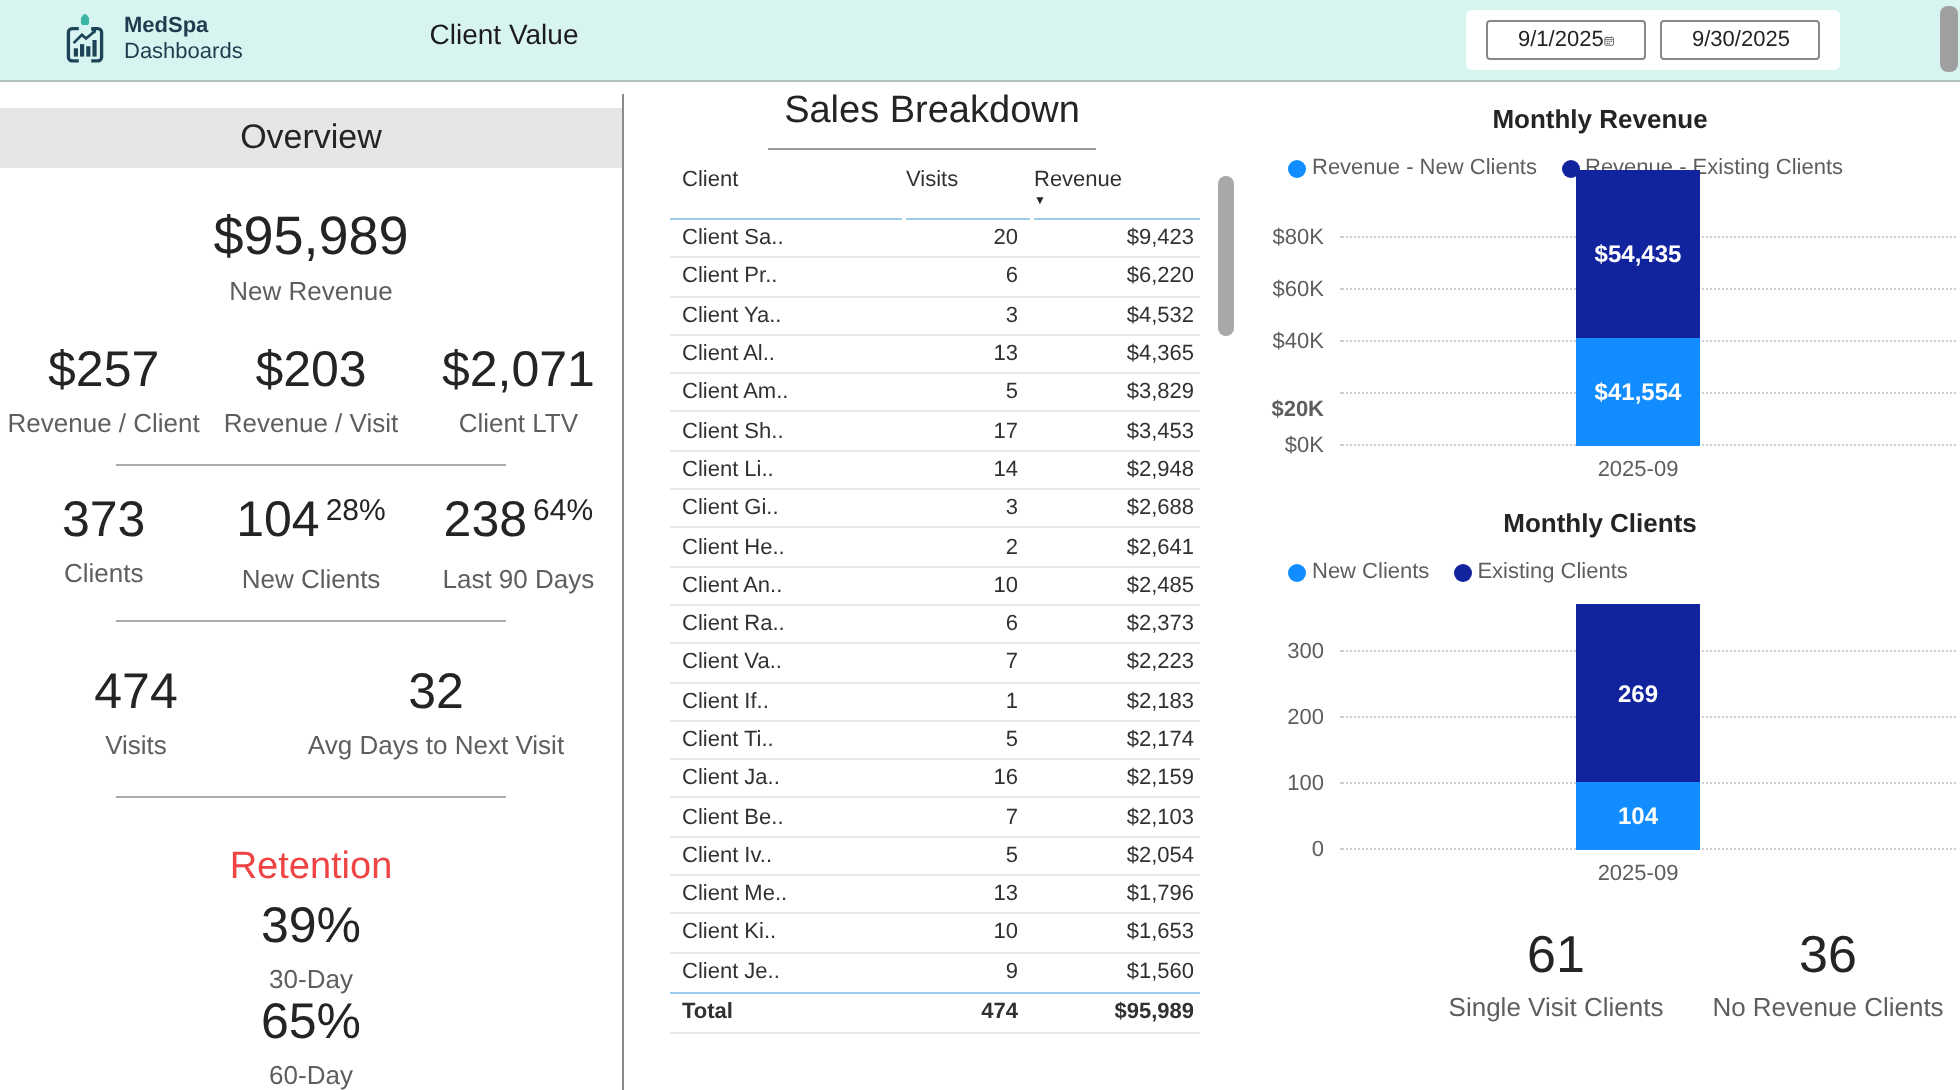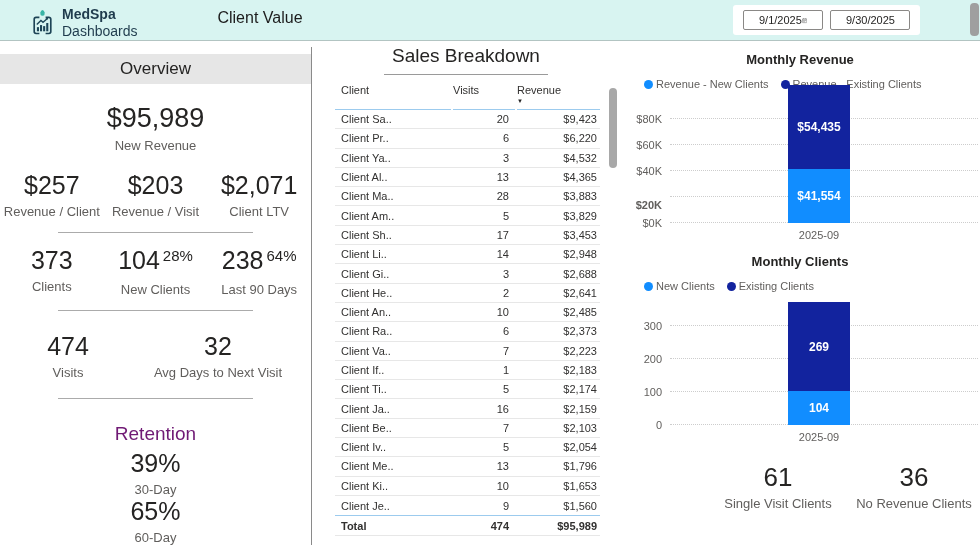--- a/index.html
+++ b/index.html
@@ -2,23 +2,23 @@
 <html><head>
 <meta charset="utf-8">
 <style>
   * { margin:0; padding:0; box-sizing:border-box; }
   html,body { width:980px; height:545px; overflow:hidden; }
   body { position:relative; background:#fff; font-family:"Liberation Sans", sans-serif; color:#252423; }
 
   
   .app-header { position:absolute; top:0; left:0; right:0; height:41px; background:#d8f4f1; border-bottom:1px solid #b2c4c2; }
   .brand { position:absolute; left:29px; top:6px; display:flex; align-items:center; gap:6px; }
-  .brand-text { font-size:14px; line-height:1.2; color:#1f3b4d; font-weight:bold; }
+  .brand-text { font-size:11px; line-height:1.2; color:#1f3b4d; font-weight:bold; }
   .brand-text .b2 { font-weight:normal; }
-  .page-title { position:absolute; left:260px; top:9px; transform:translateX(-50%); font-size:16px; color:#1c1c1c; white-space:nowrap; }
+  .page-title { position:absolute; left:252px; top:9px; transform:translateX(-50%); font-size:14px; color:#1c1c1c; white-space:nowrap; }
   .date-card { position:absolute; right:60px; top:5px; height:30px; background:#fff; border-radius:3px; display:flex; align-items:center; gap:7px; padding:0 10px; }
   .date-input { width:80px; height:20px; border:1px solid #8a8886; border-radius:2px; background:#fff; display:flex; align-items:center; justify-content:space-between; padding:0 15px; font-size:11px; color:#252423; }
   .page-scroll { position:absolute; right:1px; top:3px; width:9px; height:33px; background:#9f9f9f; border-radius:4px; z-index:6; }
 
   
   .left-panel { position:absolute; left:0; top:47px; width:311px; height:498px; background:#fff; }
   .overview-band { margin-top:7px; height:30px; background:#e6e6e6; display:flex; align-items:center; justify-content:center; font-size:17px; color:#252423; }
   .hero { text-align:center; margin-top:19px; }
   .v-big { font-size:27px; line-height:31px; color:#252423; }
   .kpi-label { margin-top:4px; font-size:13px; color:#605e5c; }
@@ -27,21 +27,21 @@
   .kpi-val { font-size:25px; line-height:29px; color:#252423; white-space:nowrap; }
   .kpi-sup { font-size:15px; position:relative; top:-8px; margin-left:3px; }
   .kpi-sup:empty { display:none; }
   .kpi-divider { border:none; border-top:1px solid #ababab; width:195px; margin:13px auto 0; }
   .kpi-divider.d3 { margin-top:18px; }
   .row3 { margin-top:13px; }
   .row4 { margin-top:21px; justify-content:center; }
   .row4 .kpi-cell { flex:none; }
   .row4 .kpi-cell:nth-child(1) { width:125px; }
   .row4 .kpi-cell:nth-child(2) { width:175px; }
-  .retention-title { margin-top:21px; text-align:center; font-size:19px; line-height:27px; color:#701a75; }
+  .retention-title { margin-top:21px; text-align:center; font-size:19px; line-height:27px; color:#ef4444; }
   .retention-row { margin-top:2px;flex-direction:column; }
 
   
   .vline { position:absolute; left:311px; top:47px; bottom:0; width:1px; background:#8a8a8a; }
   .mid-panel { position:absolute; left:312px; top:40px; width:308px; height:505px; }
   .table-title { text-align:center; margin-top:5px; }
   .table-title span { display:inline-block; font-size:19px; color:#252423; border-bottom:1px solid #9a9a9a; padding:0 8px 7px; }
   .sales-table { margin:9px 0 12px 23px; width:265px; font-size:11px; color:#323130; }
   .thead { display:flex; }
   .th { border-bottom:1px solid #9CCBEE; padding-bottom:5px; margin-right:2px; }
@@ -240,25 +240,20 @@
         <div class="td-client">Client Ya..</div>
         <div class="td-visits">3</div>
         <div class="td-revenue">$4,532</div>
       </div>
         <div class="trow">
         <div class="td-client">Client Al..</div>
         <div class="td-visits">13</div>
         <div class="td-revenue">$4,365</div>
       </div>
         <div class="trow">
-        <div class="td-client">Client Ma..</div>
-        <div class="td-visits">28</div>
-        <div class="td-revenue">$3,883</div>
-      </div>
-        <div class="trow">
         <div class="td-client">Client Am..</div>
         <div class="td-visits">5</div>
         <div class="td-revenue">$3,829</div>
       </div>
         <div class="trow">
         <div class="td-client">Client Sh..</div>
         <div class="td-visits">17</div>
         <div class="td-revenue">$3,453</div>
       </div>
         <div class="trow">

